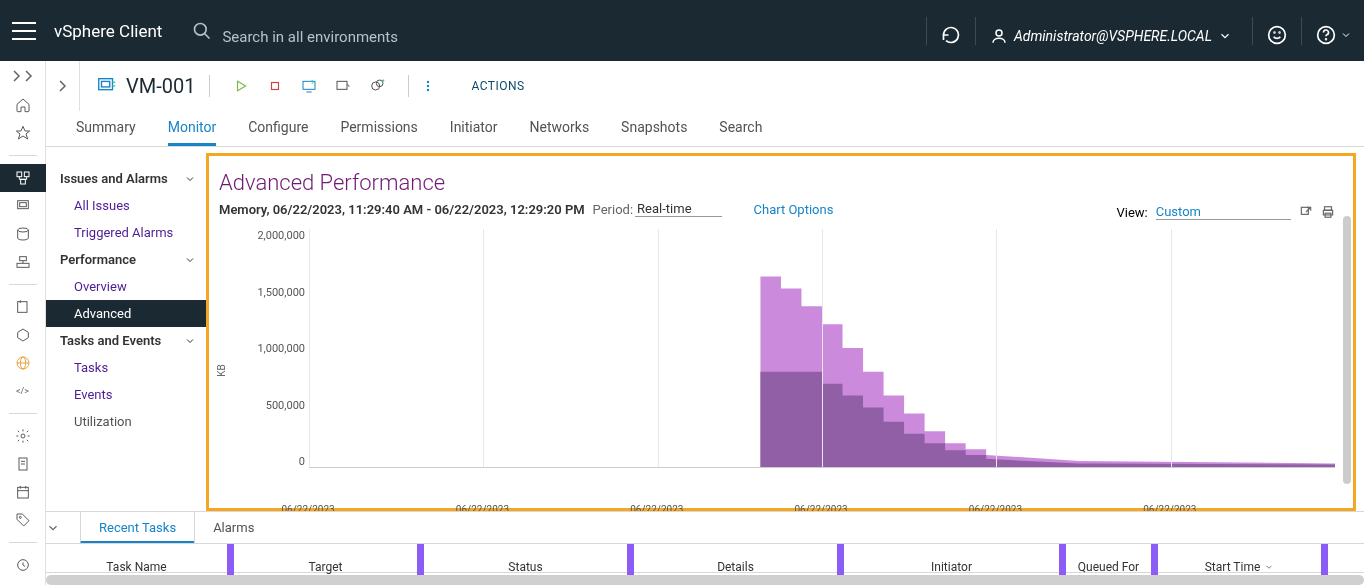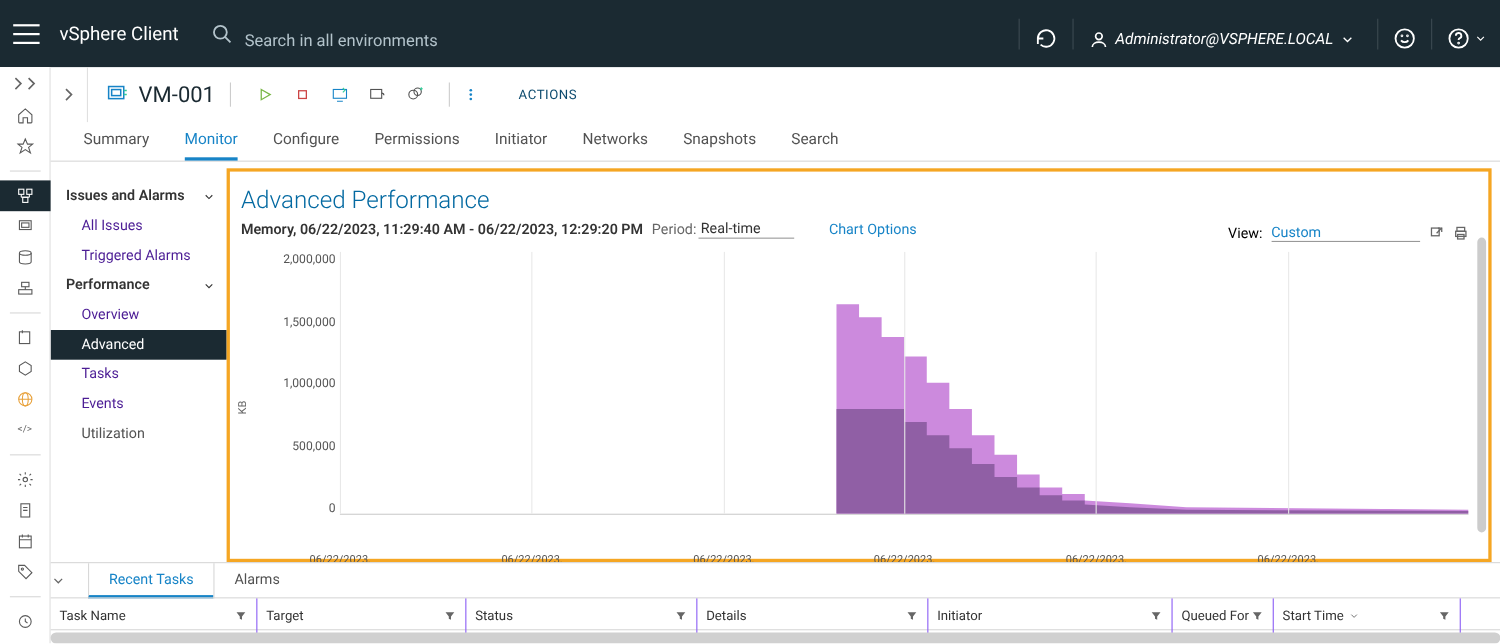--- a/index.html
+++ b/index.html
@@ -42,21 +42,21 @@
 .tab.active { color: #1784c7; border-bottom-color: #1784c7; }
 
 .content-row { display: flex; flex: 1; overflow: hidden; }
 .side-tree { width: 160px; padding-top: 18px; font-size: 13px; }
 .tree-group { font-weight: 600; color: #333; padding: 6px 10px 6px 14px; display: flex; align-items: center; justify-content: space-between; cursor: pointer; }
 .tree-item { color: #4c1d95; padding: 6px 10px 6px 28px; cursor: pointer; }
 .tree-item.sel { background: #1b2a32; color: #fff; }
 .tree-item.muted { color: #525252; }
 
 .chart-panel { flex: 1; border: 3px solid #f5a623; margin: 6px 8px 0 0; padding: 14px 18px 8px 10px; position: relative; display: flex; flex-direction: column; }
-.panel-title { font-size: 22px; color: #0369a1; font-weight: 300; margin-bottom: 6px; }
+.panel-title { font-size: 22px; color: #701a75; font-weight: 300; margin-bottom: 6px; }
 .panel-sub { font-size: 13px; color: #333; display: flex; align-items: center; flex-wrap: wrap; gap: 2px; margin-bottom: 6px; }
 .panel-sub b { font-weight: 600; }
 .period-lbl { color: #666; margin-left: 6px; }
 .period-val { color: #333; border-bottom: 1px solid #999; padding: 0 30px 0 2px; }
 .chart-opts { color: #1784c7; cursor: pointer; margin-left: 30px; }
 .view-wrap { position: absolute; right: 18px; top: 48px; font-size: 13px; display: flex; align-items: center; gap: 8px; }
 .view-val { color: #1784c7; border-bottom: 1px solid #999; padding-right: 90px; }
 .mini-icon { color: #666; cursor: pointer; }
 
 .chart-box { flex: 1; display: flex; position: relative; margin-top: 6px; }
@@ -68,21 +68,21 @@
 .x-tick { position: absolute; text-align: center; transform: translateX(-50%); line-height: 1.3; }
 .area-svg { position: absolute; top: 0; left: 0; width: 100%; height: 100%; }
 .scrollbar-fake { position: absolute; right: 2px; top: 60px; bottom: 24px; width: 8px; background: #ccc; border-radius: 4px; }
 
 .bottom-tabs { border-top: 1px solid #d8d8d8; display: flex; align-items: center; height: 32px; font-size: 13px; }
 .bottom-chev { width: 34px; text-align: center; cursor: pointer; }
 .btab { padding: 0 18px; height: 32px; display: flex; align-items: center; cursor: pointer; color: #525252; border-left: 1px solid #d8d8d8; }
 .btab.active { color: #1784c7; border-bottom: 3px solid #1784c7; padding-top: 3px; }
 
 .task-header { display: flex; border-top: 1px solid #d8d8d8; border-bottom: 1px solid #d8d8d8; height: 30px; font-size: 12px; color: #333; }
-.th-cell { display: flex; align-items: center; justify-content: space-between; padding: 16px 8px; border-right: 1px solid #8b5cf6; }
+.th-cell { display: flex; align-items: center; justify-content: space-between; padding: 16px 8px; border-right: 7px solid #8b5cf6; flex-direction: column; }
 .hscroll { height: 10px; background: #d0d0d0; margin-top: 2px; border-radius: 5px; }
 
 svg { display: block; }
 </style>
 </head>
 <body>
 
 <div class="topbar">
   <div class="menu-icon">
       <span></span>
@@ -331,20 +331,26 @@
           <div class="tree-item">All Issues</div>
           <div class="tree-item">Triggered Alarms</div>
           <div class="tree-group">
             <span>Performance</span>
             <svg width="12" height="12" viewBox="0 0 24 24" fill="none" stroke="#333" stroke-width="2">
               <polyline points="6 9 12 15 18 9"></polyline>
             </svg>
           </div>
           <div class="tree-item">Overview</div>
           <div class="tree-item sel">Advanced</div>
+          <div class="tree-group">
+            <span>Tasks and Events</span>
+            <svg width="12" height="12" viewBox="0 0 24 24" fill="none" stroke="#333" stroke-width="2">
+              <polyline points="6 9 12 15 18 9"></polyline>
+            </svg>
+          </div>
           <div class="tree-item">Tasks</div>
           <div class="tree-item">Events</div>
           <div class="tree-item muted">Utilization</div>
         </div>
 
       <div class="chart-panel">
         <div class="panel-title">Advanced Performance</div>
         <div class="panel-sub">
           <b>Memory, 06/22/2023, 11:29:40 AM - 06/22/2023, 12:29:20 PM</b>
           <span class="period-lbl">Period:</span>

